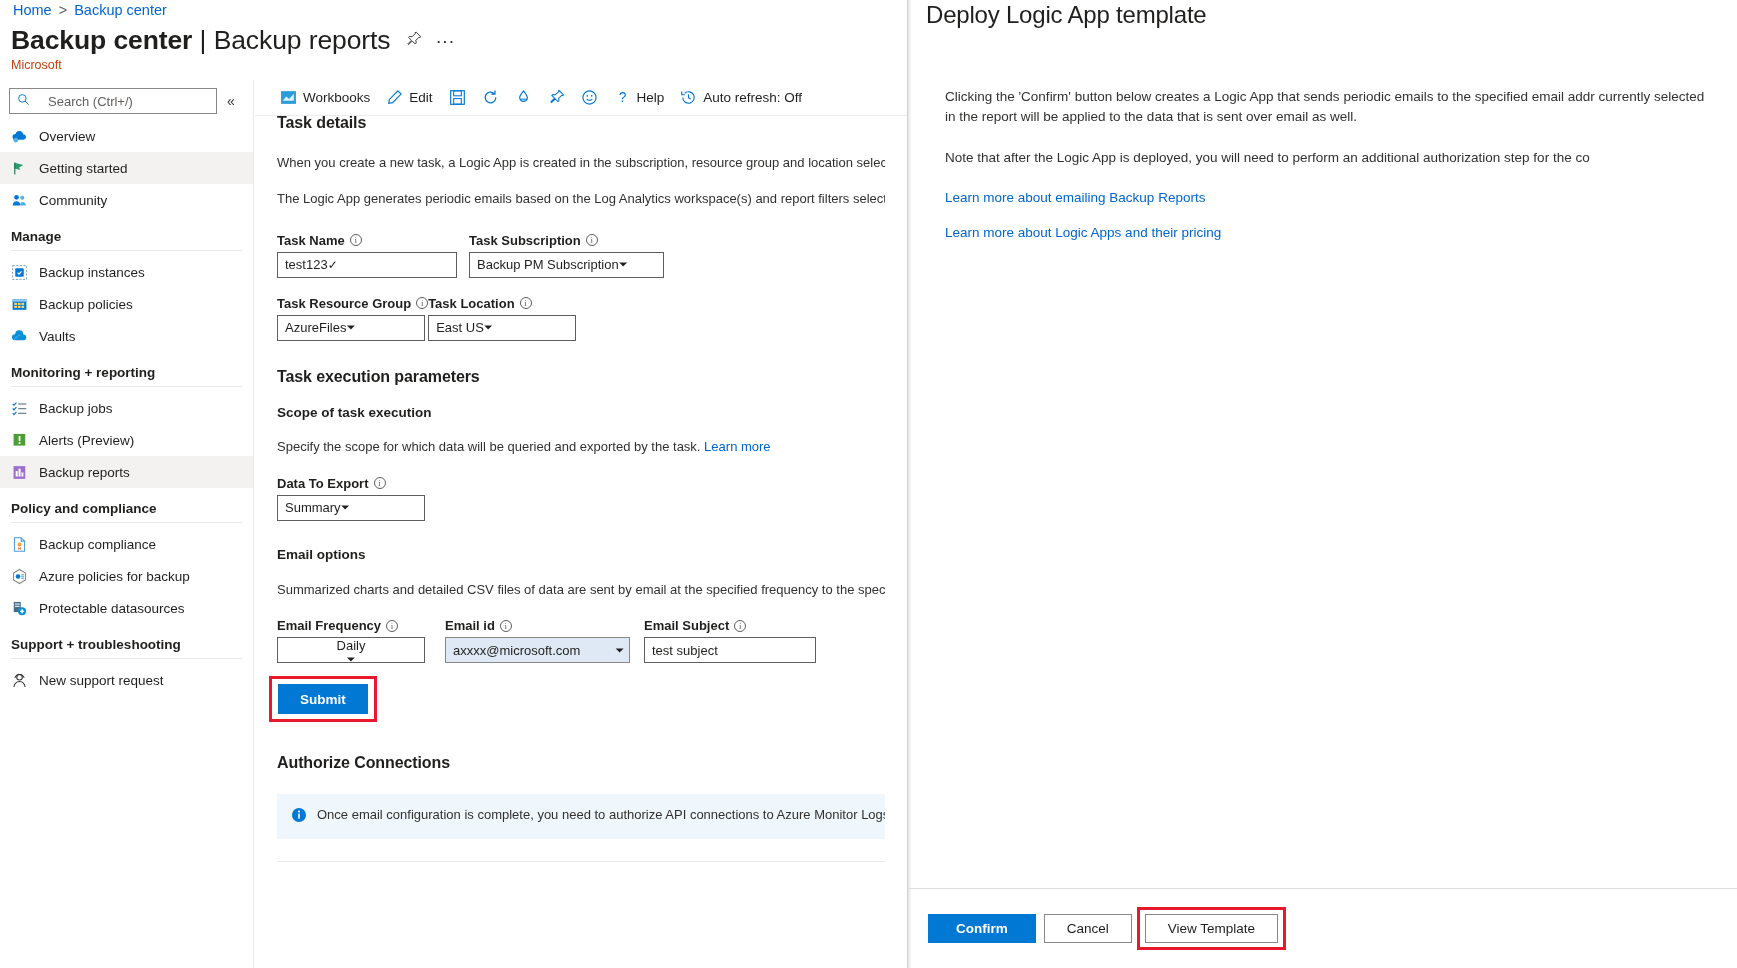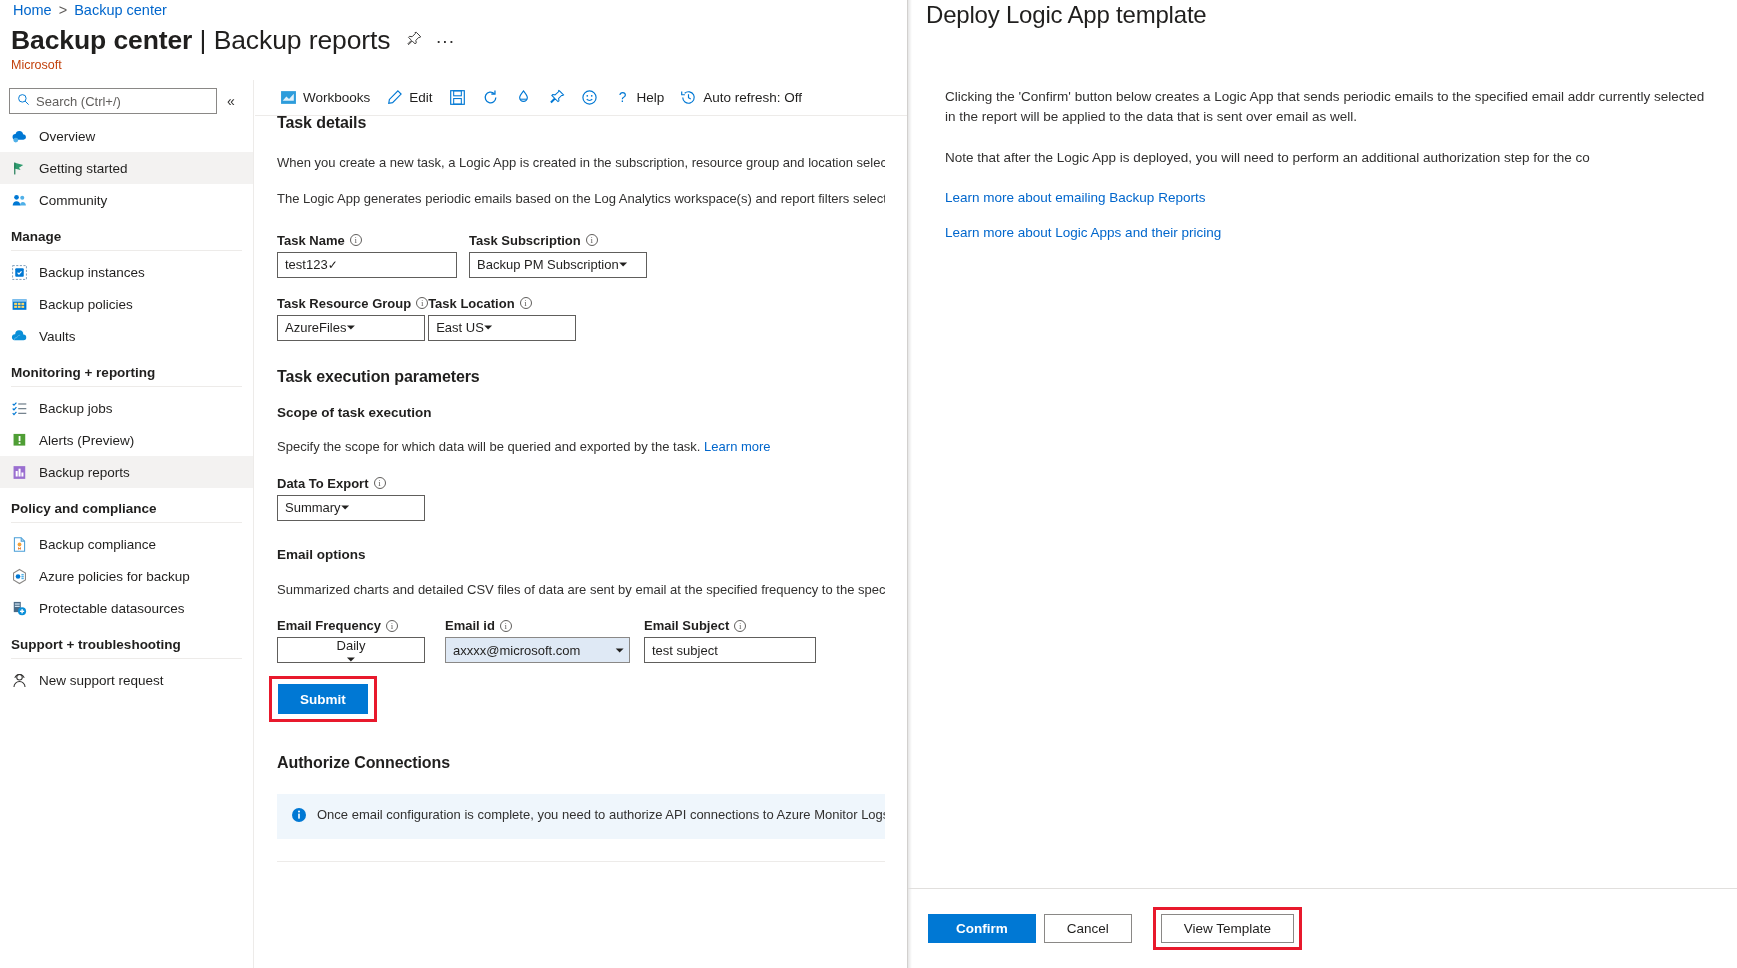--- a/index.html
+++ b/index.html
@@ -48,21 +48,21 @@
     border-right:1px solid #edebe9;
     background:#ffffff;
   }
   .search-row {
     display:flex; align-items:center; gap:8px;
     padding:8px 9px 6px 9px;
   }
   .search-box {
     flex:0 0 208px; height:26px;
     border:1px solid #8a8886; background:#fff;
-    display:flex; align-items:center; gap:6px;
+    display:flex; align-items:center; gap:18px;
     padding:0 7px; font-size:13px; color:#605e5c;
   }
   .search-box .mag { color:#0078d4; font-size:13px; }
   .collapse-btn {
     color:#323130; font-size:14px; cursor:pointer;
     padding:0 2px; line-height:1;
   }
 
   .nav-item {
     display:flex; align-items:center; gap:11px;
@@ -465,21 +465,21 @@
         <div class="fld" style="width:180px;">
           <span>test123</span>
           <span class="check">✓</span>
         </div>
       </div>
       <div>
         <div class="field-label">
           <span>Task Subscription</span>
           <i class="info-i">i</i>
         </div>
-        <div class="fld" style="width:178px;">
+        <div class="fld" style="width:195px;">
           <span>Backup PM Subscription</span>
           <span class="chev">⏷</span>
         </div>
       </div>
     </div>
 
     <div class="row" style="margin-top:18px;">
       <div>
         <div class="field-label">
           <span>Task Resource Group</span>
@@ -591,17 +591,17 @@
   <div class="dialog-body">
     <div class="dialog-p">Clicking the 'Confirm' button below creates a Logic App that sends periodic emails to the specified email addr currently selected in the report will be applied to the data that is sent over email as well.</div>
     <div class="dialog-p" style="margin-bottom:22px;">Note that after the Logic App is deployed, you will need to perform an additional authorization step for the co</div>
     <a class="dialog-link">Learn more about emailing Backup Reports</a>
     <a class="dialog-link">Learn more about Logic Apps and their pricing</a>
   </div>
 
   <div class="dialog-footer">
     <button class="btn-primary" style="height:29px; padding:0 28px;">Confirm</button>
     <button class="btn-default" style="height:29px; padding:0 22px; margin-left:8px;">Cancel</button>
-    <span class="redbox" style="margin-left:21px; padding:4px 5px;">
+    <span class="redbox" style="margin-left:5px; padding:4px 5px;">
       <button class="btn-default" style="height:29px; padding:0 22px;">View Template</button>
     </span>
   </div>
 </div>
 
 </body></html>

